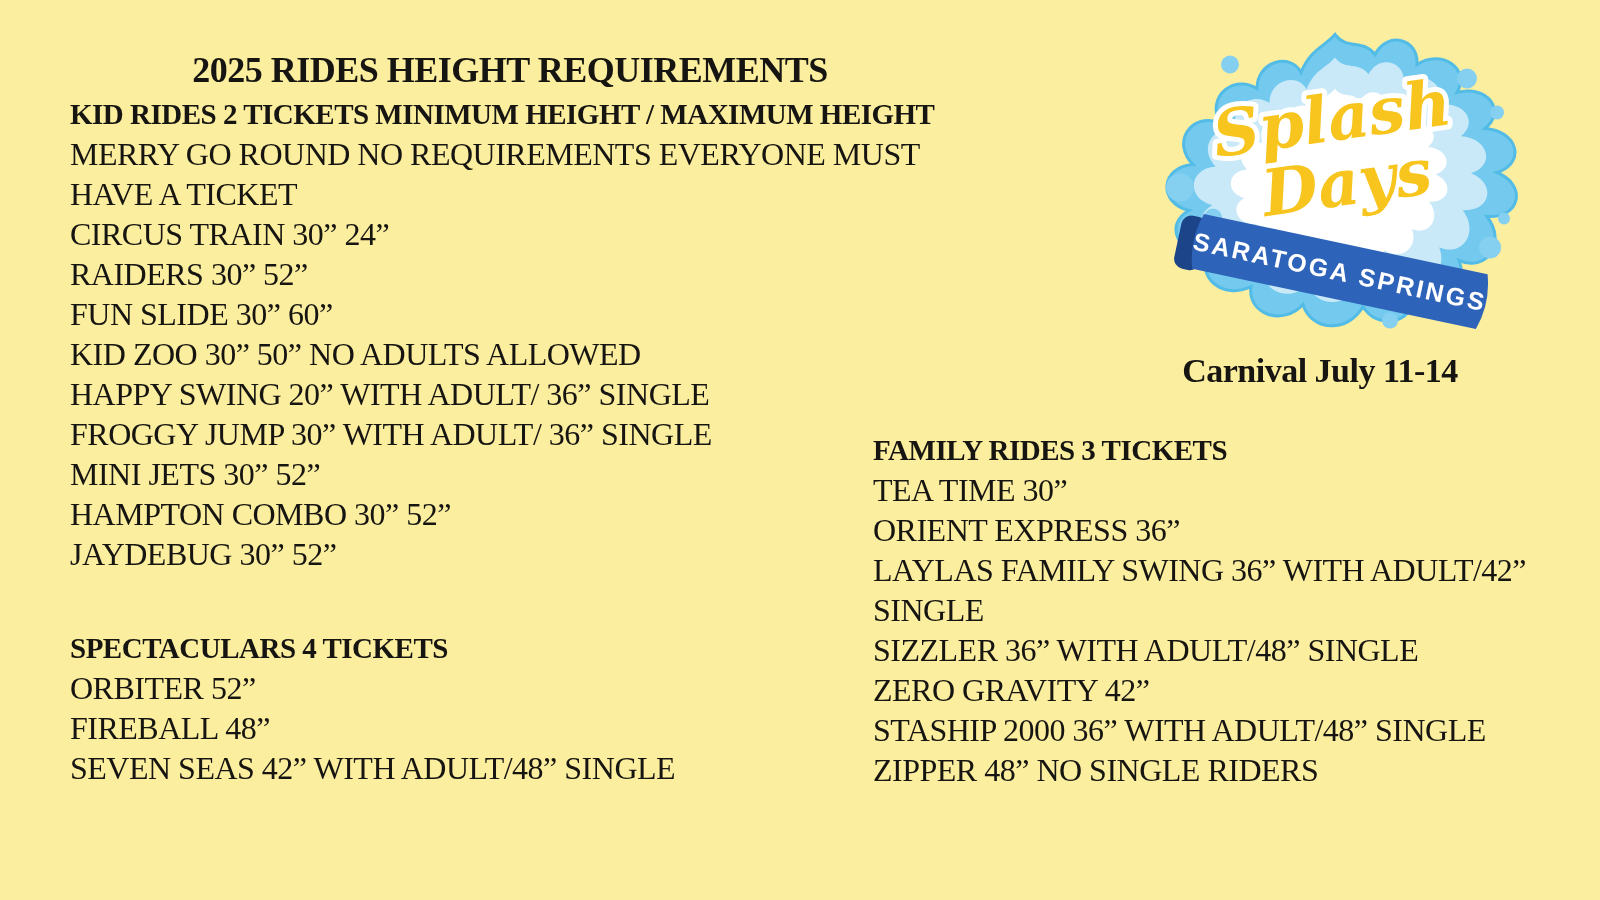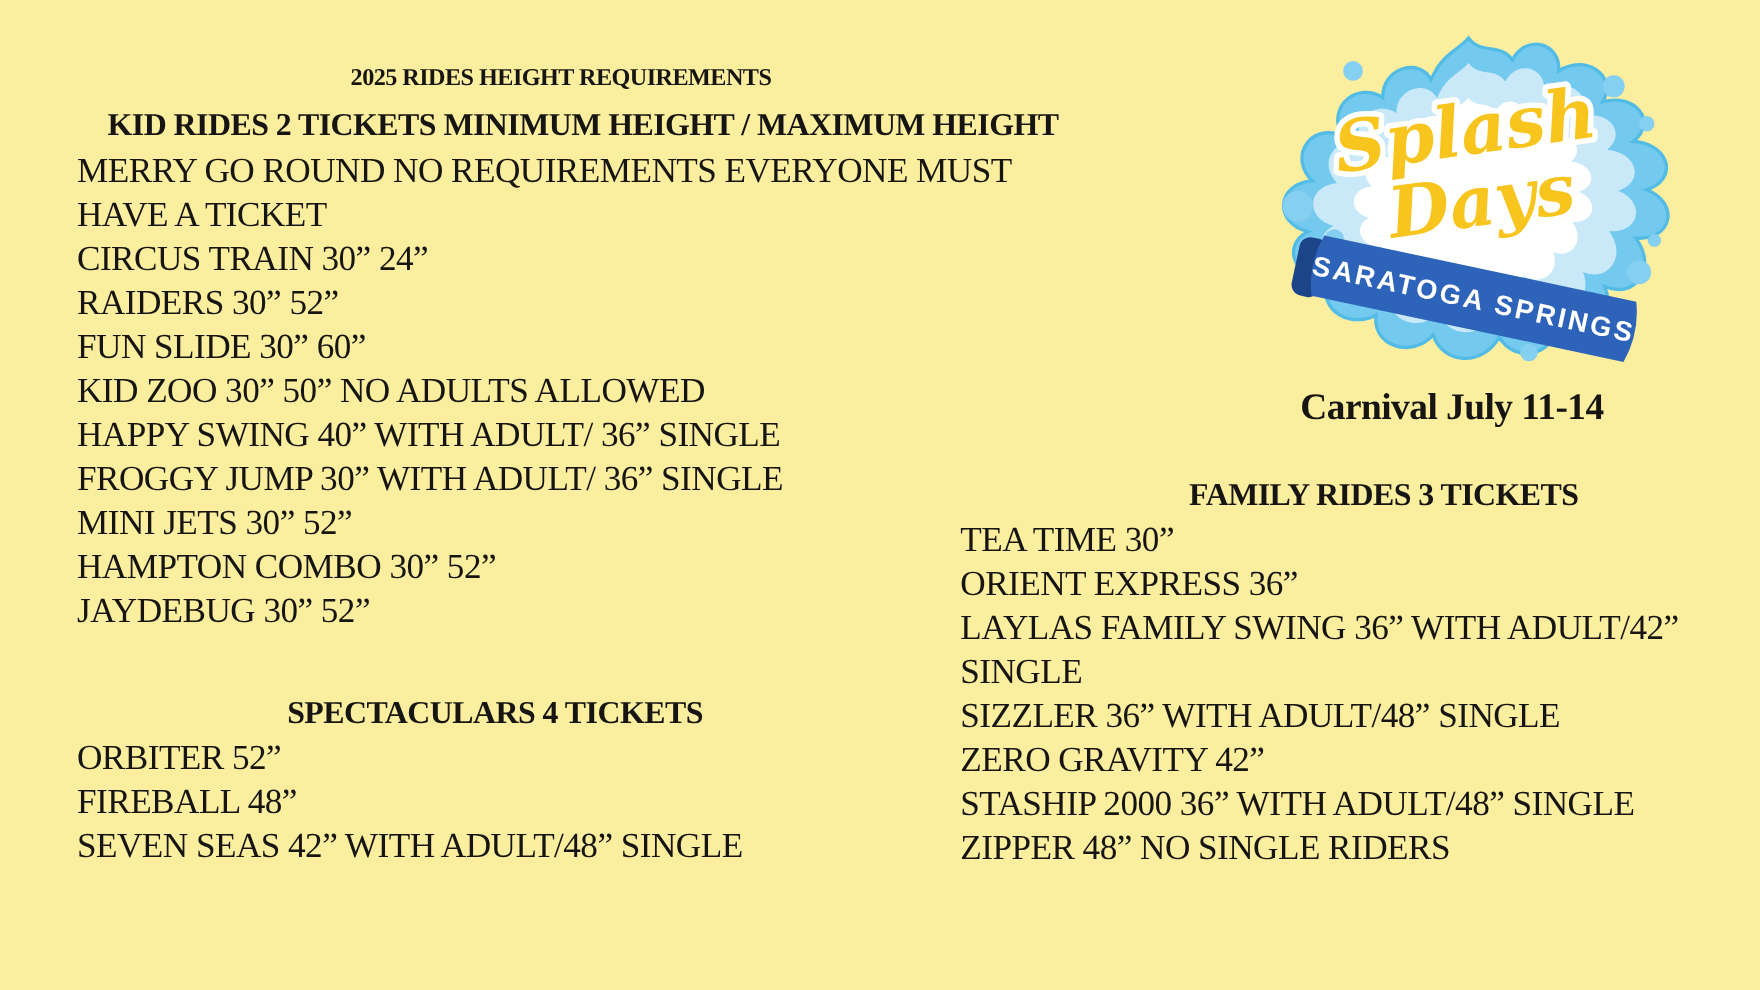--- a/index.html
+++ b/index.html
@@ -5,25 +5,25 @@
   html,body{margin:0;padding:0;}
   .page{
     position:relative;
     width:1600px;height:900px;
     overflow:hidden;
     font-family:"Liberation Serif","DejaVu Serif",serif;
     color:#171511;
   }
   .title{
     position:absolute;left:70px;top:50px;width:880px;
-    text-align:center;font-size:22px;font-weight:bold;
+    text-align:center;font-size:36px;font-weight:bold;
     letter-spacing:-0.5px;line-height:40px;
   }
   .section{position:absolute;line-height:40px;letter-spacing:-0.5px;}
-  .section .heading{font-size:29px;font-weight:bold;text-align:center;}
+  .section .heading{font-size:29px;font-weight:bold;}
   .section .item{font-size:32px;font-weight:normal;}
   .sec-kid{left:70px;top:94px;width:920px;}
   .sec-kid .item-wrap{max-width:880px;}
   .sec-spec{left:70px;top:628px;width:760px;}
   .sec-family{left:825px;top:430px;width:770px;margin-left:48px;}
   .carnival{
     position:absolute;left:1100px;top:352px;width:440px;
     text-align:center;font-size:34px;font-weight:bold;letter-spacing:-0.5px;
   }
   .logo{position:absolute;left:1135px;top:10px;width:400px;height:335px;}
@@ -44,21 +44,21 @@
 
   <div class="title">2025 RIDES HEIGHT REQUIREMENTS</div>
 
   <div class="section sec-kid">
     <div class="heading">KID RIDES 2 TICKETS MINIMUM HEIGHT / MAXIMUM HEIGHT</div>
     <div class="item item-wrap">MERRY GO ROUND NO REQUIREMENTS EVERYONE MUST HAVE A TICKET</div>
     <div class="item">CIRCUS TRAIN 30” 24”</div>
     <div class="item">RAIDERS 30” 52”</div>
     <div class="item">FUN SLIDE 30” 60”</div>
     <div class="item">KID ZOO 30” 50” NO ADULTS ALLOWED</div>
-    <div class="item">HAPPY SWING 40” WITH ADULT/ 36” SINGLE</div>
+    <div class="item">HAPPY SWING 20” WITH ADULT/ 36” SINGLE</div>
     <div class="item">FROGGY JUMP 30” WITH ADULT/ 36” SINGLE</div>
     <div class="item">MINI JETS 30” 52”</div>
     <div class="item">HAMPTON COMBO 30” 52”</div>
     <div class="item">JAYDEBUG 30” 52”</div>
   </div>
 
   <div class="section sec-spec">
     <div class="heading">SPECTACULARS 4 TICKETS</div>
     <div class="item">ORBITER 52”</div>
     <div class="item">FIREBALL 48”</div>

